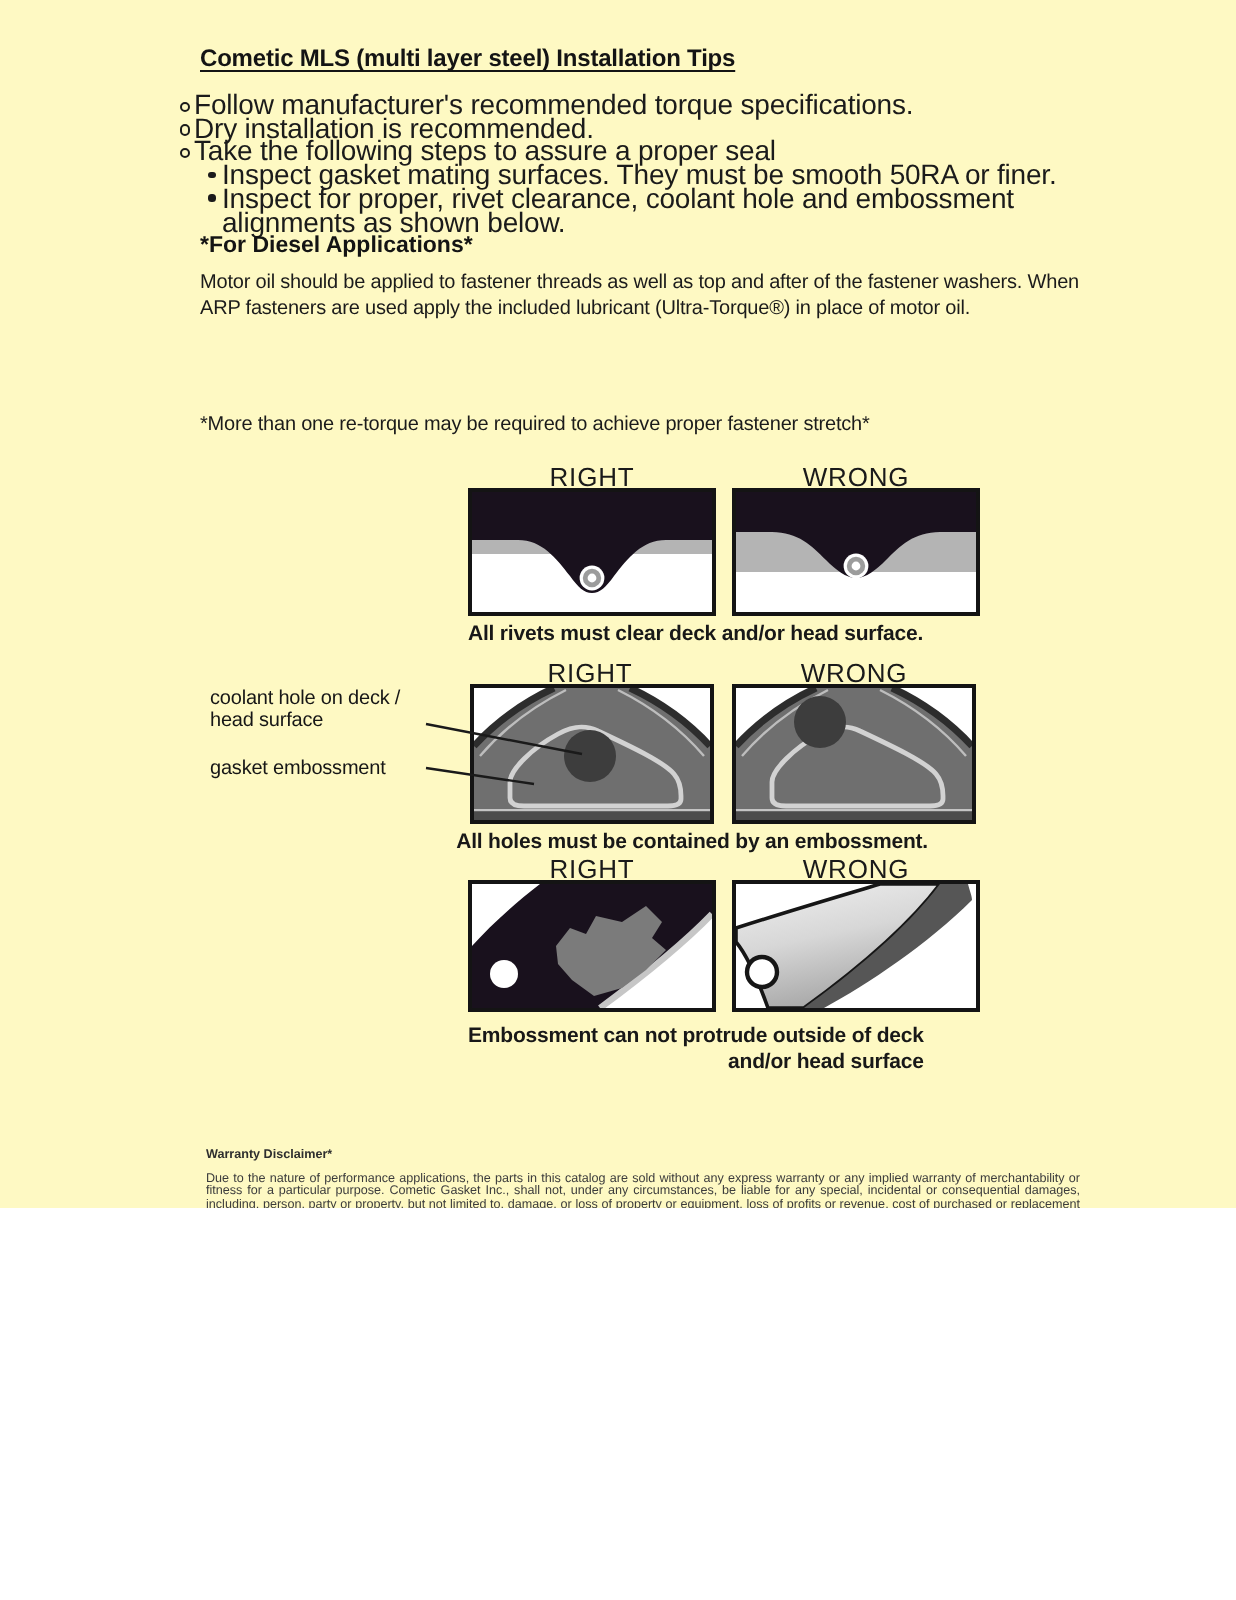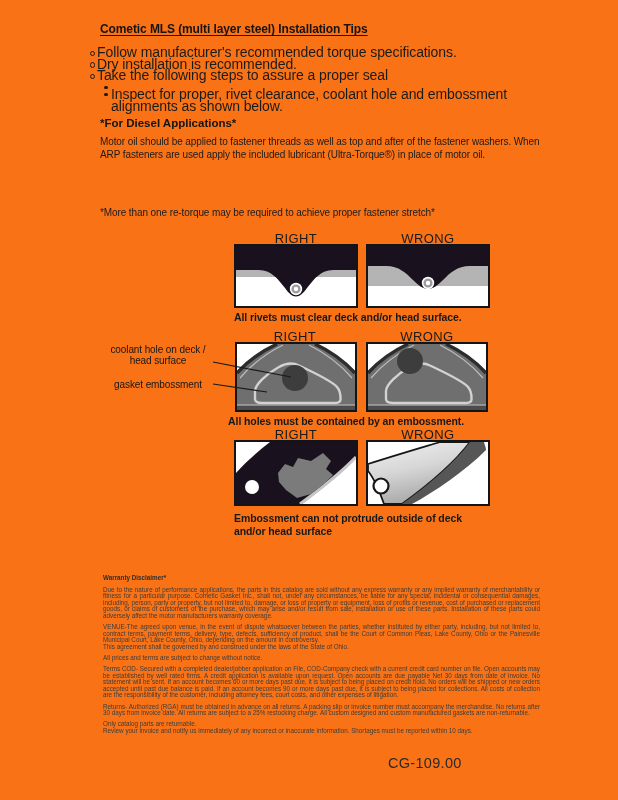--- a/index.html
+++ b/index.html
@@ -1,16 +1,16 @@
 <!DOCTYPE html>
 <html><head>
 <meta charset="utf-8">
 <style>
   html,body{margin:0;padding:0;background:#fff;}
-  .page{position:relative;width:618px;height:800px;background:#f97316;overflow:hidden;
+  .page{position:relative;width:618px;height:604px;background:#fef9c3;overflow:hidden;
         font-family:"Liberation Sans", sans-serif;color:#1b1b1b;}
   .abs{position:absolute;}
 
   
   .title{left:100px;top:22px;font-size:12px;font-weight:bold;letter-spacing:-0.1px;
          text-decoration:underline;text-underline-offset:2px;color:#141414;}
 
   
   .tips{left:90px;top:47px;width:470px;font-size:14px;line-height:11.7px;letter-spacing:-0.1px;}
   .tip{display:flex;align-items:flex-start;}
@@ -25,21 +25,21 @@
   .p1{top:135px;}
   .p2{top:161px;}
   .pnote{top:206px;}
 
   
   .dg-label{width:124px;text-align:center;font-size:13px;font-weight:normal;letter-spacing:0.4px;color:#1a1a1a;}
   .cap{font-size:10.5px;font-weight:600;letter-spacing:-0.1px;color:#181818;}
   .dg-svg{display:block;}
 
   
-  .side-label{width:106px;left:105px;text-align:center;font-size:10px;line-height:11.3px;letter-spacing:-0.1px;color:#161616;}
+  .side-label{width:106px;left:105px;text-align:left;font-size:10px;line-height:11.3px;letter-spacing:-0.1px;color:#161616;}
 
   .leaders{left:0;top:0;pointer-events:none;}
 
   
   .legal{left:103px;top:575px;width:437px;color:#3c3c3c;font-size:6.3px;line-height:6.6px;}
   .legal .lh{font-weight:bold;color:#2e2e2e;margin:0 0 5px 0;}
   .legal p{margin:0 0 4.5px 0;text-align:justify;}
   .legal .block{display:block;}
 
   .pagenum{left:388px;top:755px;font-size:14.5px;letter-spacing:0.3px;color:#2a2a2a;}
@@ -67,20 +67,21 @@
     <div class="tip">
       <span class="mark">
           <span class="ring"></span>
         </span>
       <span>Take the following steps to assure a proper seal</span>
     </div>
     <div class="tip sub">
       <span class="mark">
           <span class="dot"></span>
         </span>
+      <span>Inspect gasket mating surfaces.  They must be smooth 50RA or finer.</span>
     </div>
     <div class="tip sub">
       <span class="mark">
           <span class="dot"></span>
         </span>
       <span>Inspect for proper, rivet clearance, coolant hole and embossment alignments as shown below.</span>
     </div>
   </div>
 
   <div class="abs diesel-h">*For Diesel Applications*</div>
@@ -180,21 +181,21 @@
     </defs>
     <rect x="2" y="2" width="120" height="62" fill="#ffffff"></rect>
     <path d="M2,24 C30,15 54,8 74,2 H104 C86,26 58,48 36,64 H18 C13,50 7,37 2,31 Z" fill="url(#g3w)" stroke="#161616" stroke-width="1.8"></path>
     <path d="M36,64 C58,48 86,26 104,2 H118 C119,6 120,8 120,10 C98,32 68,52 46,64 Z" fill="#565656"></path>
     <circle cx="15" cy="46" r="7.5" fill="#ffffff" stroke="#161616" stroke-width="2.2"></circle>
     <rect x="1" y="1" width="122" height="64" fill="none" stroke="#141414" stroke-width="2"></rect>
   </svg>
 
   <div class="abs cap" style="left:234px;top:512px;line-height:12.5px;">
     <span class="block" style="display:block;">Embossment can not protrude outside of deck</span>
-    <span class="block" style="display:block;">and/or head surface</span>
+    <span class="block" style="display:block;text-align:right;">and/or head surface</span>
   </div>
 
   <div class="abs legal">
     <div class="lh">Warranty Disclaimer*</div>
     <p>Due to the nature of performance applications, the parts in this catalog are sold without any express warranty or any implied warranty of merchantability or fitness for a particular purpose.  Cometic Gasket Inc., shall not, under any circumstances, be liable for any special, incidental or consequential damages, including, person, party or property, but not limited to, damage, or loss of property or equipment, loss of profits or revenue, cost of purchased or replacement goods, or claims of customers of the purchase, which may arise and/or result from sale, installation or use of these parts.  Installation of these parts could adversely affect the motor manufacturers warranty coverage.</p>
     <p>
       <span>VENUE-The agreed upon venue, in the event of dispute whatsoever between the parties, whether instituted by either party, including, but not limited to, contract terms, payment terms, delivery, type, defects, sufficiency of product, shall be the Court of Common Pleas, Lake County, Ohio or the Painesville Municipal Court, Lake County, Ohio, depending on the amount in controversy.</span>
       <span class="block">This agreement shall be governed by and construed under the laws of the State of Ohio.</span>
     </p>
     <p>All prices and terms are subject to change without notice.</p>

